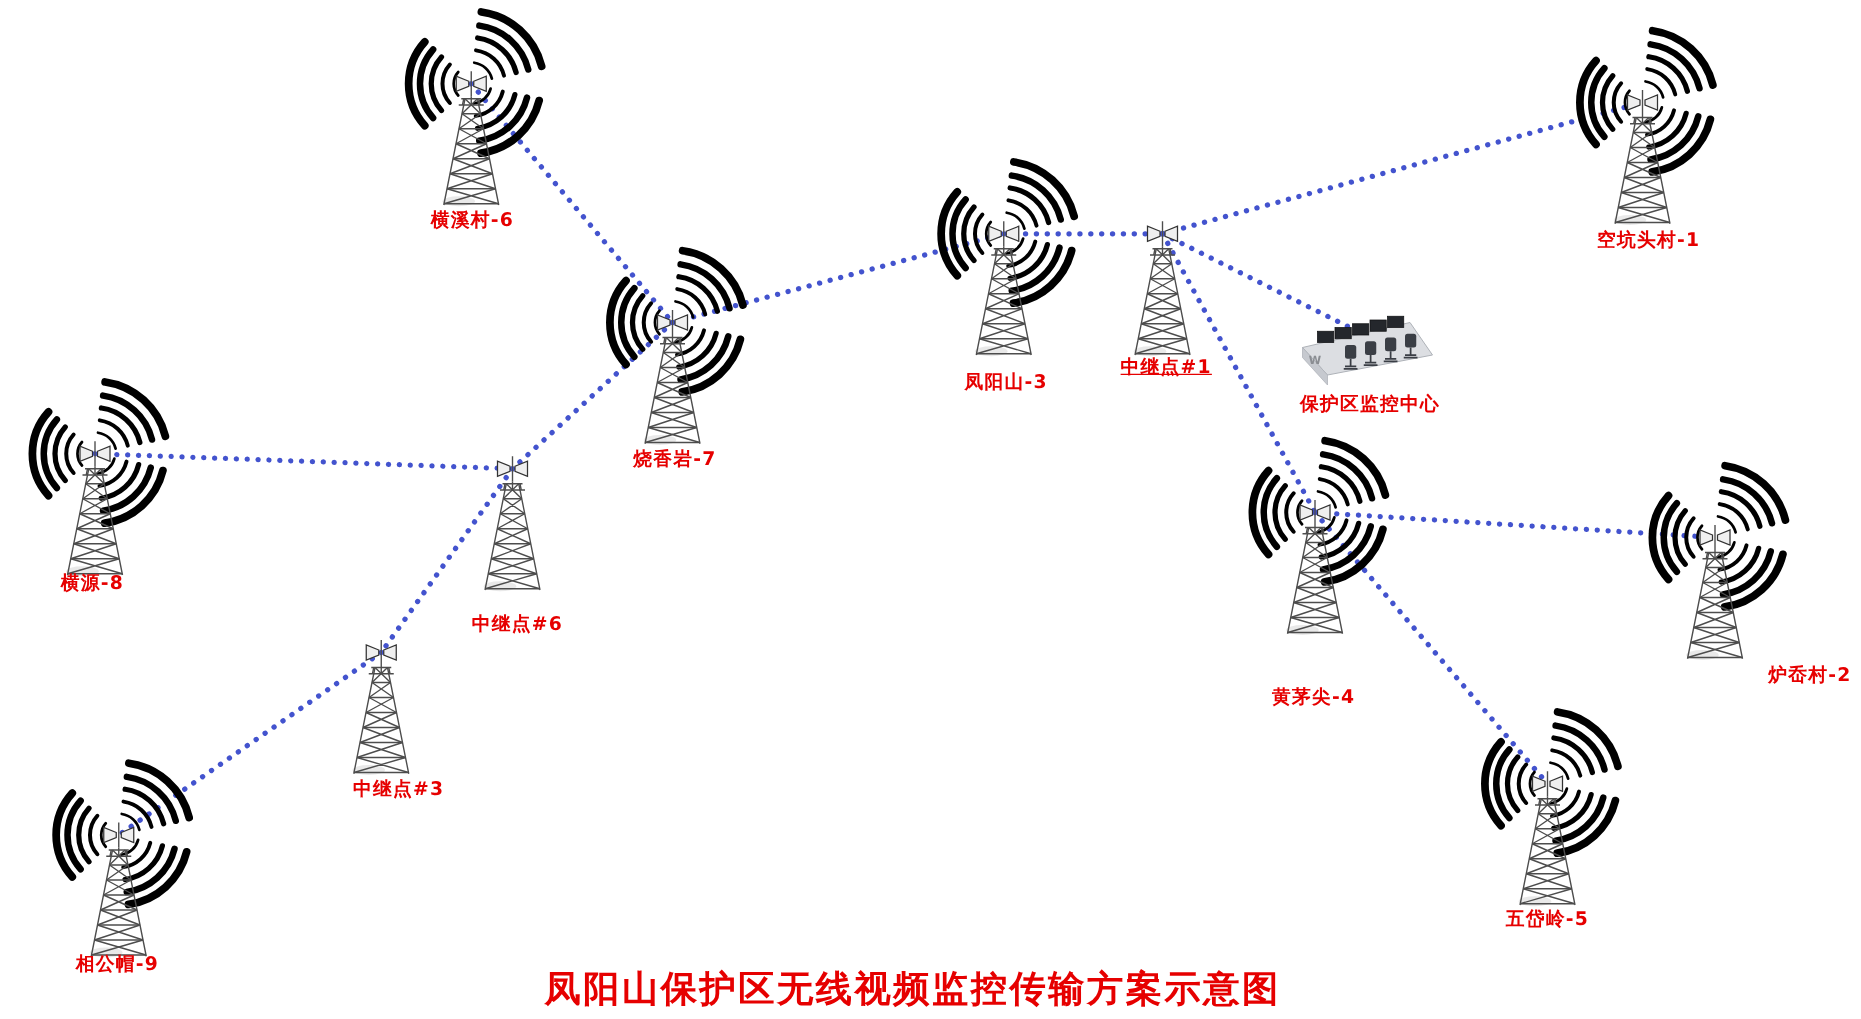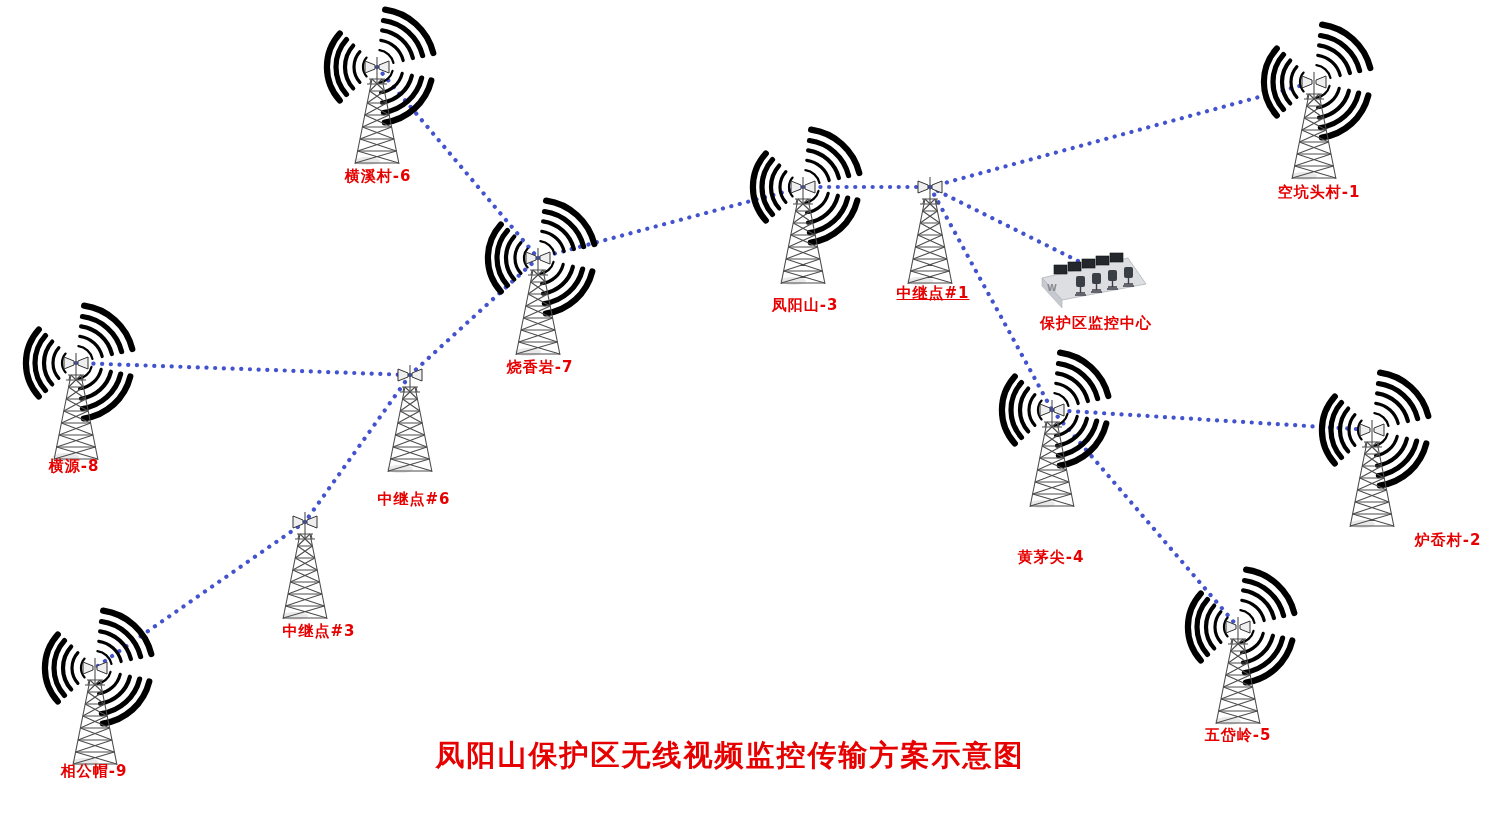--- a/index.html
+++ b/index.html
@@ -290,21 +290,21 @@
           <path d="M1253.5 630.9 A16 16 0 0 1 1240.2 642.8" class="wave" stroke-width="2.2"></path>
           <path d="M1263.2 633.3 A26 26 0 0 1 1241.6 652.7" class="wave" stroke-width="3.2"></path>
           <path d="M1272.9 635.7 A36 36 0 0 1 1243.0 662.6" class="wave" stroke-width="4.2"></path>
           <path d="M1282.6 638.1 A46 46 0 0 1 1244.4 672.6" class="wave" stroke-width="5.2"></path>
           <path d="M1292.3 640.5 A56 56 0 0 1 1245.8 682.5" class="wave" stroke-width="6.2"></path>
           <use href="#tower" xlink:href="#tower" x="1198" y="617"></use>
         </g>
       </g>
   </svg>
 
-  <div id="title" style="left:730px;top:736px">凤阳山保护区无线视频监控传输方案示意图</div>
+  <div id="title" style="left:730px;top:772px">凤阳山保护区无线视频监控传输方案示意图</div>
 
   <div id="labels">
       <div class="node-label" style="left: 378px; top: 167px;">横溪村-6</div>
       <div class="node-label" style="left: 540px; top: 358px;">烧香岩-7</div>
       <div class="node-label" style="left: 805px; top: 284px; margin-top: 12px;">凤阳山-3</div>
       <div class="node-label" style="left: 933px; top: 284px; text-decoration: underline;">中继点#1</div>
       <div class="node-label" style="left: 1319px; top: 183px;">空坑头村-1</div>
       <div class="node-label" style="left: 1096px; top: 314px;">保护区监控中心</div>
       <div class="node-label" style="left: 74px; top: 457px; text-align: right;">横源-8</div>
       <div class="node-label" style="left: 414px; top: 490px;">中继点#6</div>

